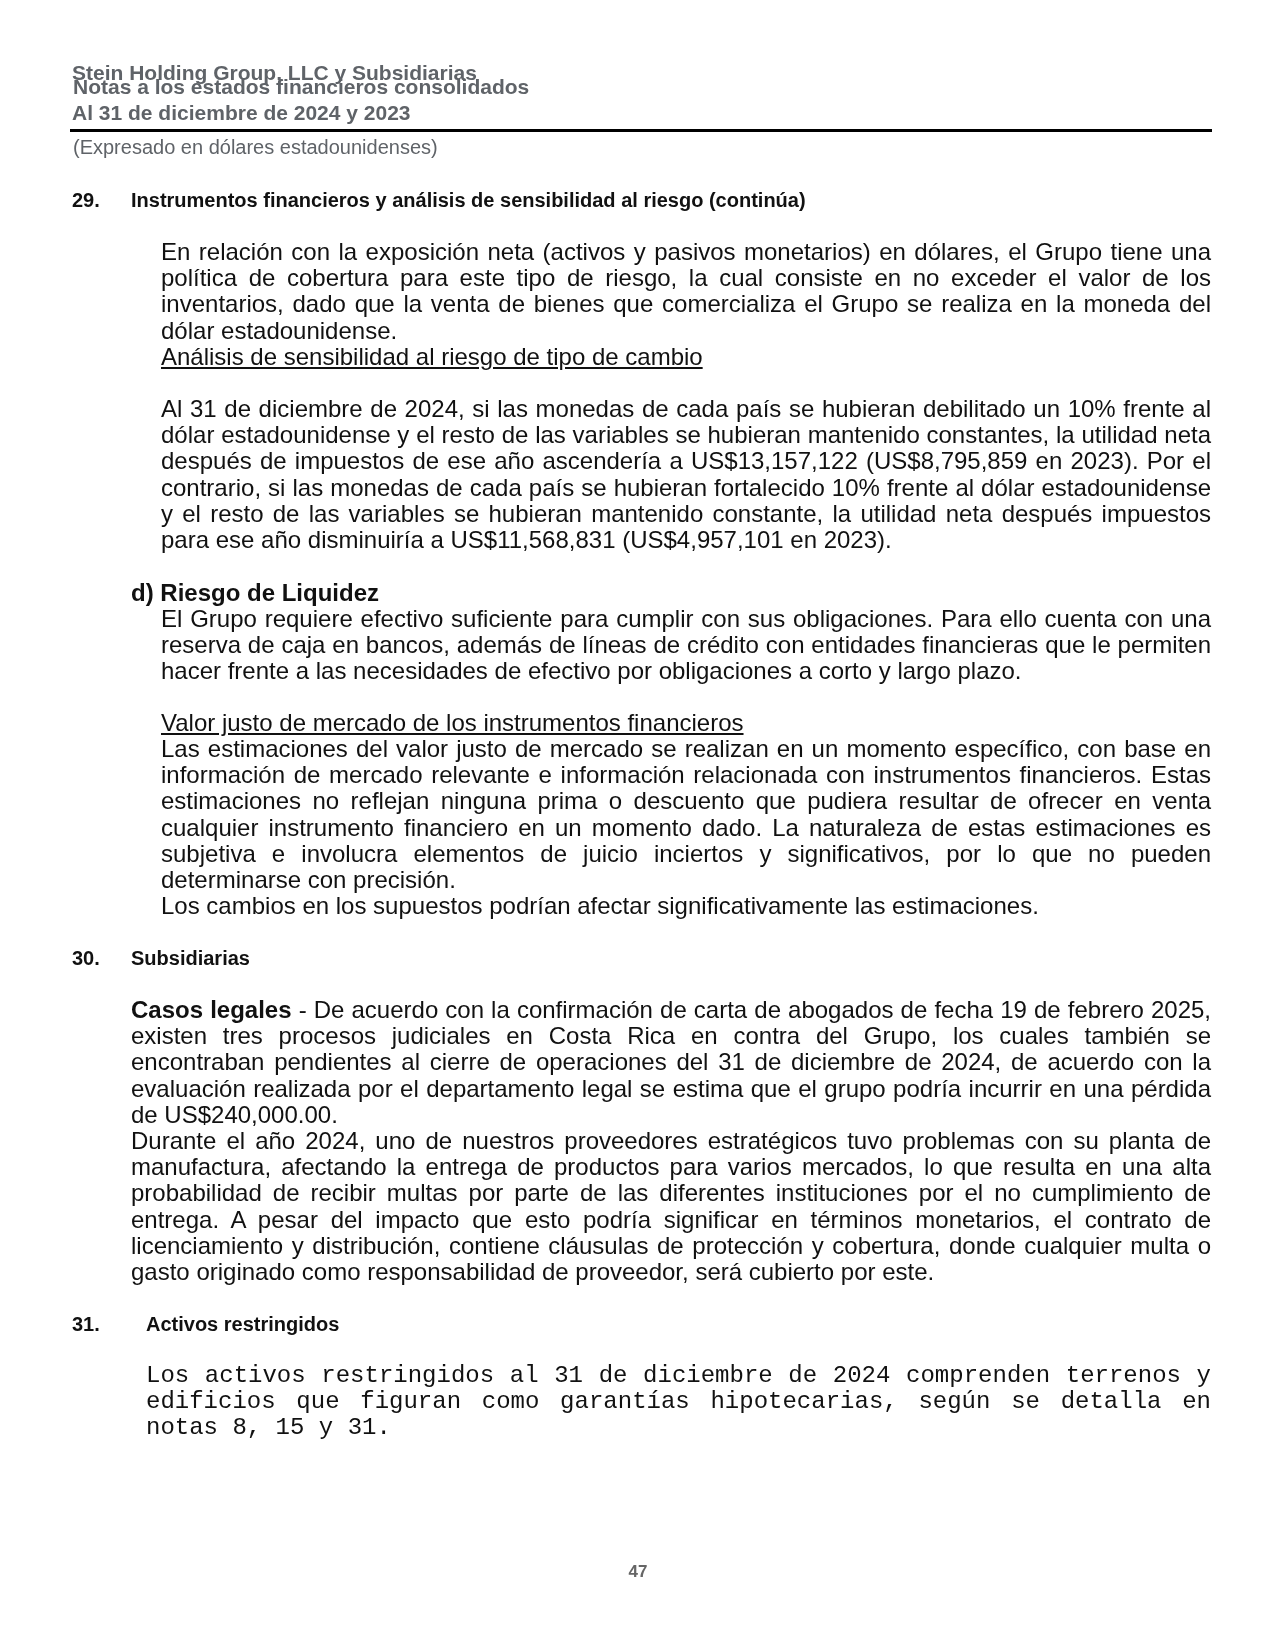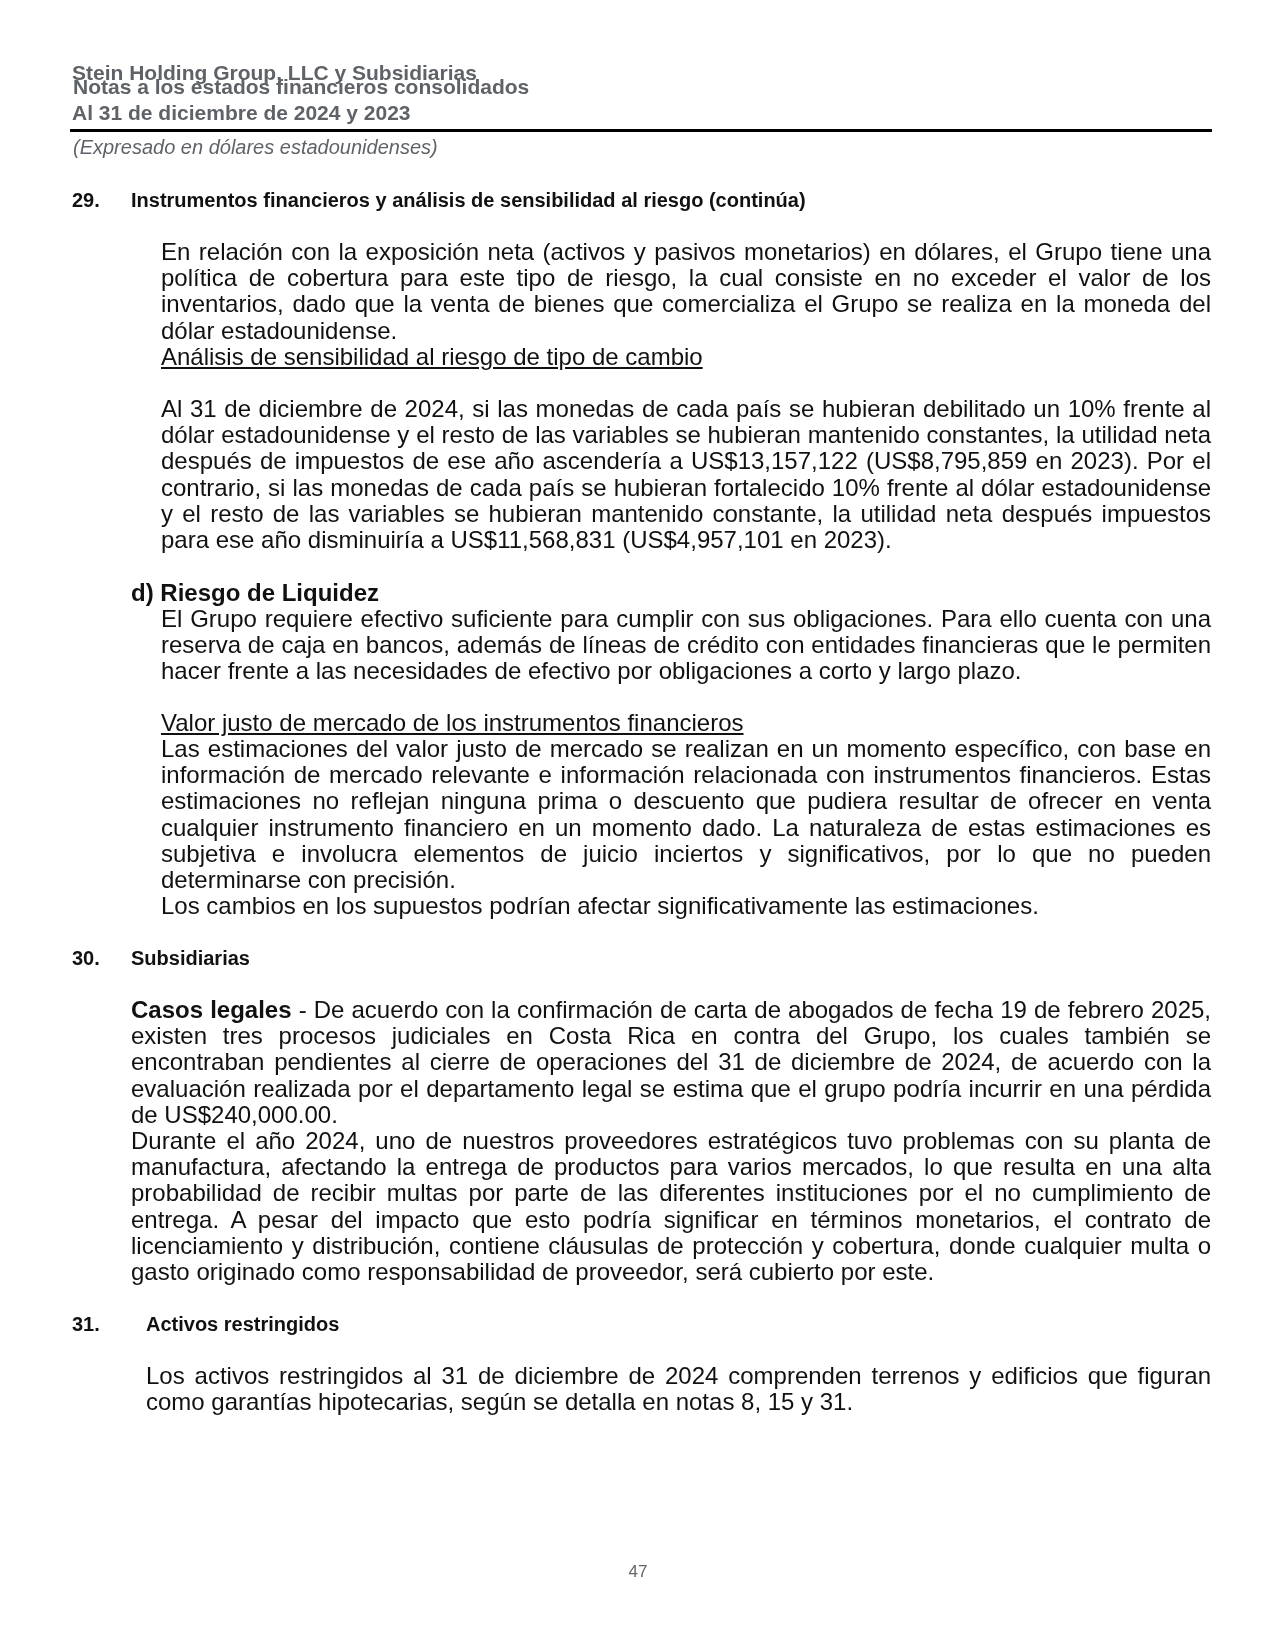--- a/index.html
+++ b/index.html
@@ -3,32 +3,32 @@
 <meta charset="utf-8">
 <style>
   html, body { margin: 0; padding: 0; background: #ffffff; }
   body { width: 1276px; height: 1651px; position: relative; overflow: hidden;
          font-family: "Liberation Sans", sans-serif; color: #111111; }
   .hdr { position: absolute; left: 72px; font-weight: bold; font-size: 21px; color: #5f6368; line-height: 26px; }
   .hdr1 { top: 60px; }
   .hdr2 { top: 74px; left: 73px; }
   .hdr3 { top: 100px; text-align: right; }
   .rule { position: absolute; left: 70px; top: 129px; width: 1142px; height: 3px; background: #000; }
-  .subt { position: absolute; left: 73px; top: 134px; font-size: 20px; color: #5f6368; line-height: 26px; font-style: italic; }
+  .subt { position: absolute; left: 73px; top: 134px; font-size: 20px; color: #5f6368; line-height: 26px; }
 
   .sec-num { position: absolute; left: 72px; font-weight: bold; font-size: 20px; line-height: 26px; }
   .sec-title { position: absolute; font-weight: bold; font-size: 20px; line-height: 26px; }
 
   .para { position: absolute; font-size: 24px; line-height: 26.2px; text-align: justify; text-align-last: left; }
   .body-indent { left: 161px; width: 1050px; }
   .sub-indent { left: 131px; width: 1080px; }
-  .sec31-indent { left: 146px; width: 1065px; }
+  .sec31-indent { left: 146px; width: 1065px; font-family: Liberation Mono, monospace; }
   .ul { text-decoration: underline; }
   .bold { font-weight: bold; }
-  .pagenum { position: absolute; top: 1562px; left: 0; width: 1276px; text-align: center; font-size: 17px; color: #666; }
+  .pagenum { position: absolute; top: 1562px; left: 0; width: 1276px; text-align: center; font-size: 17px; color: #666; font-weight: bold; }
 </style>
 </head>
 <body>
 
 <div>
   <div class="hdr hdr1">Stein Holding Group, LLC y Subsidiarias</div>
   <div class="hdr hdr2">Notas a los estados financieros consolidados</div>
   <div class="hdr hdr3">Al 31 de diciembre de 2024 y 2023</div>
   <div class="rule"></div>
   <div class="subt">(Expresado en dólares estadounidenses)</div>

